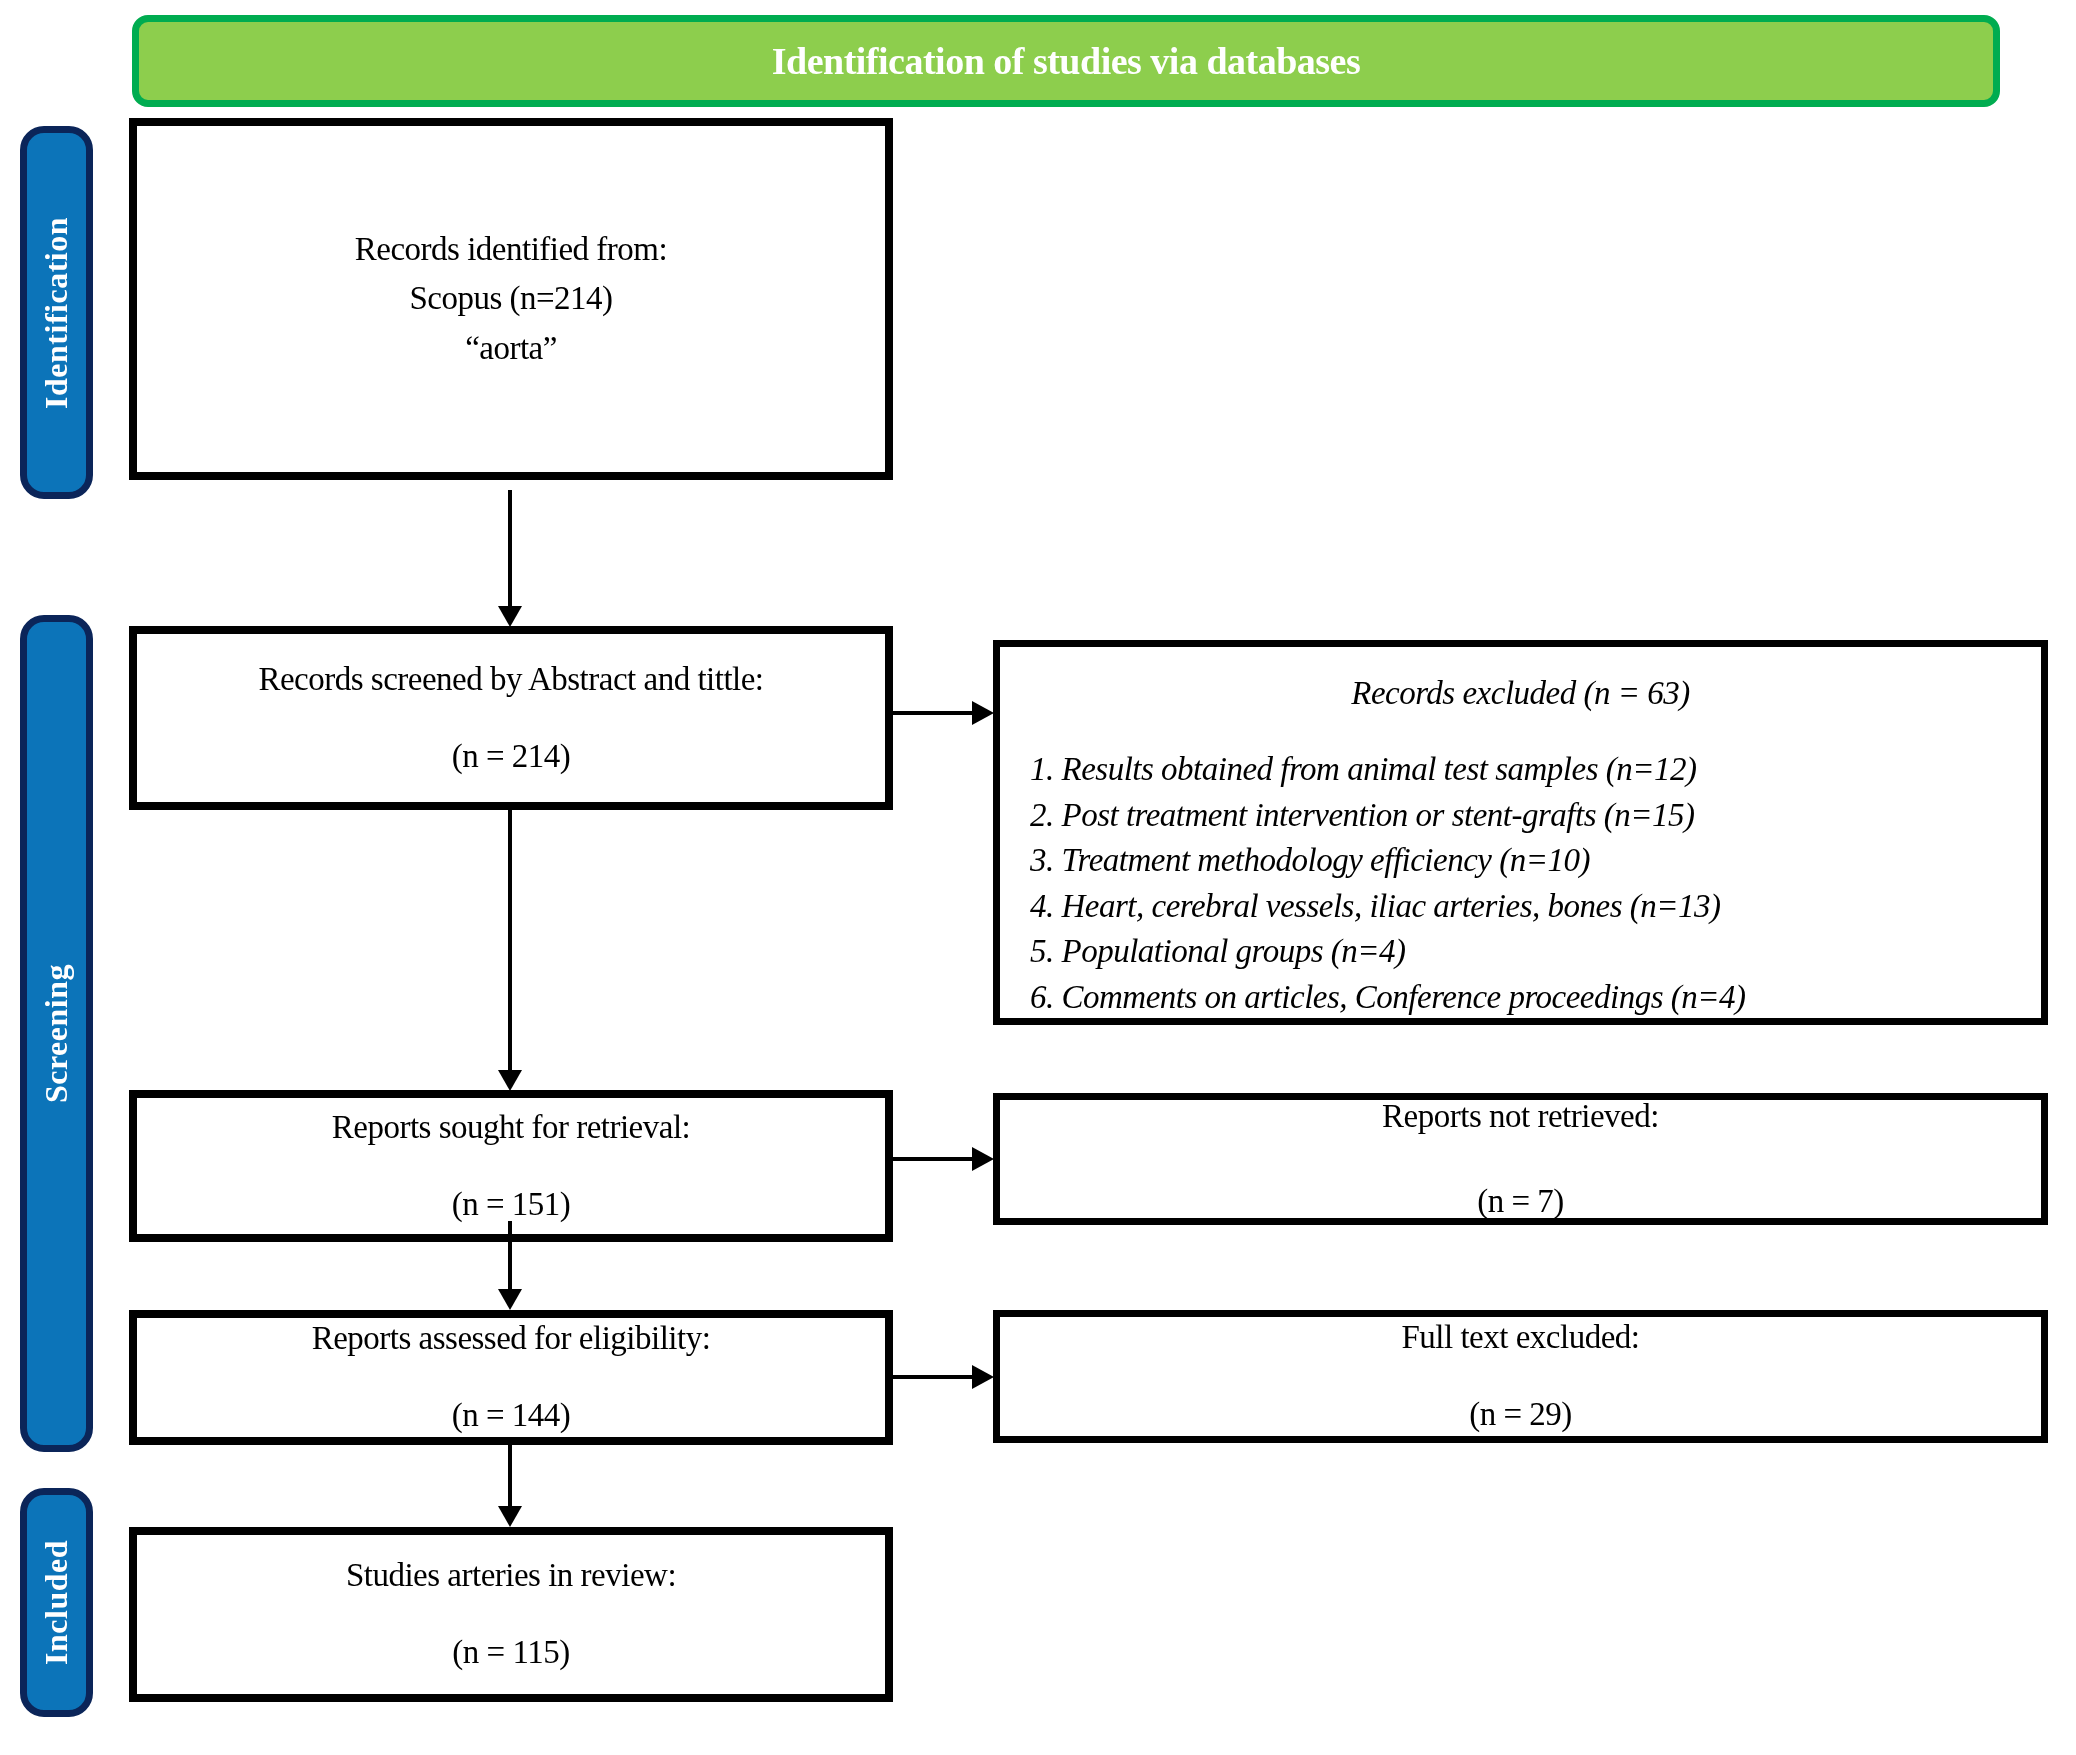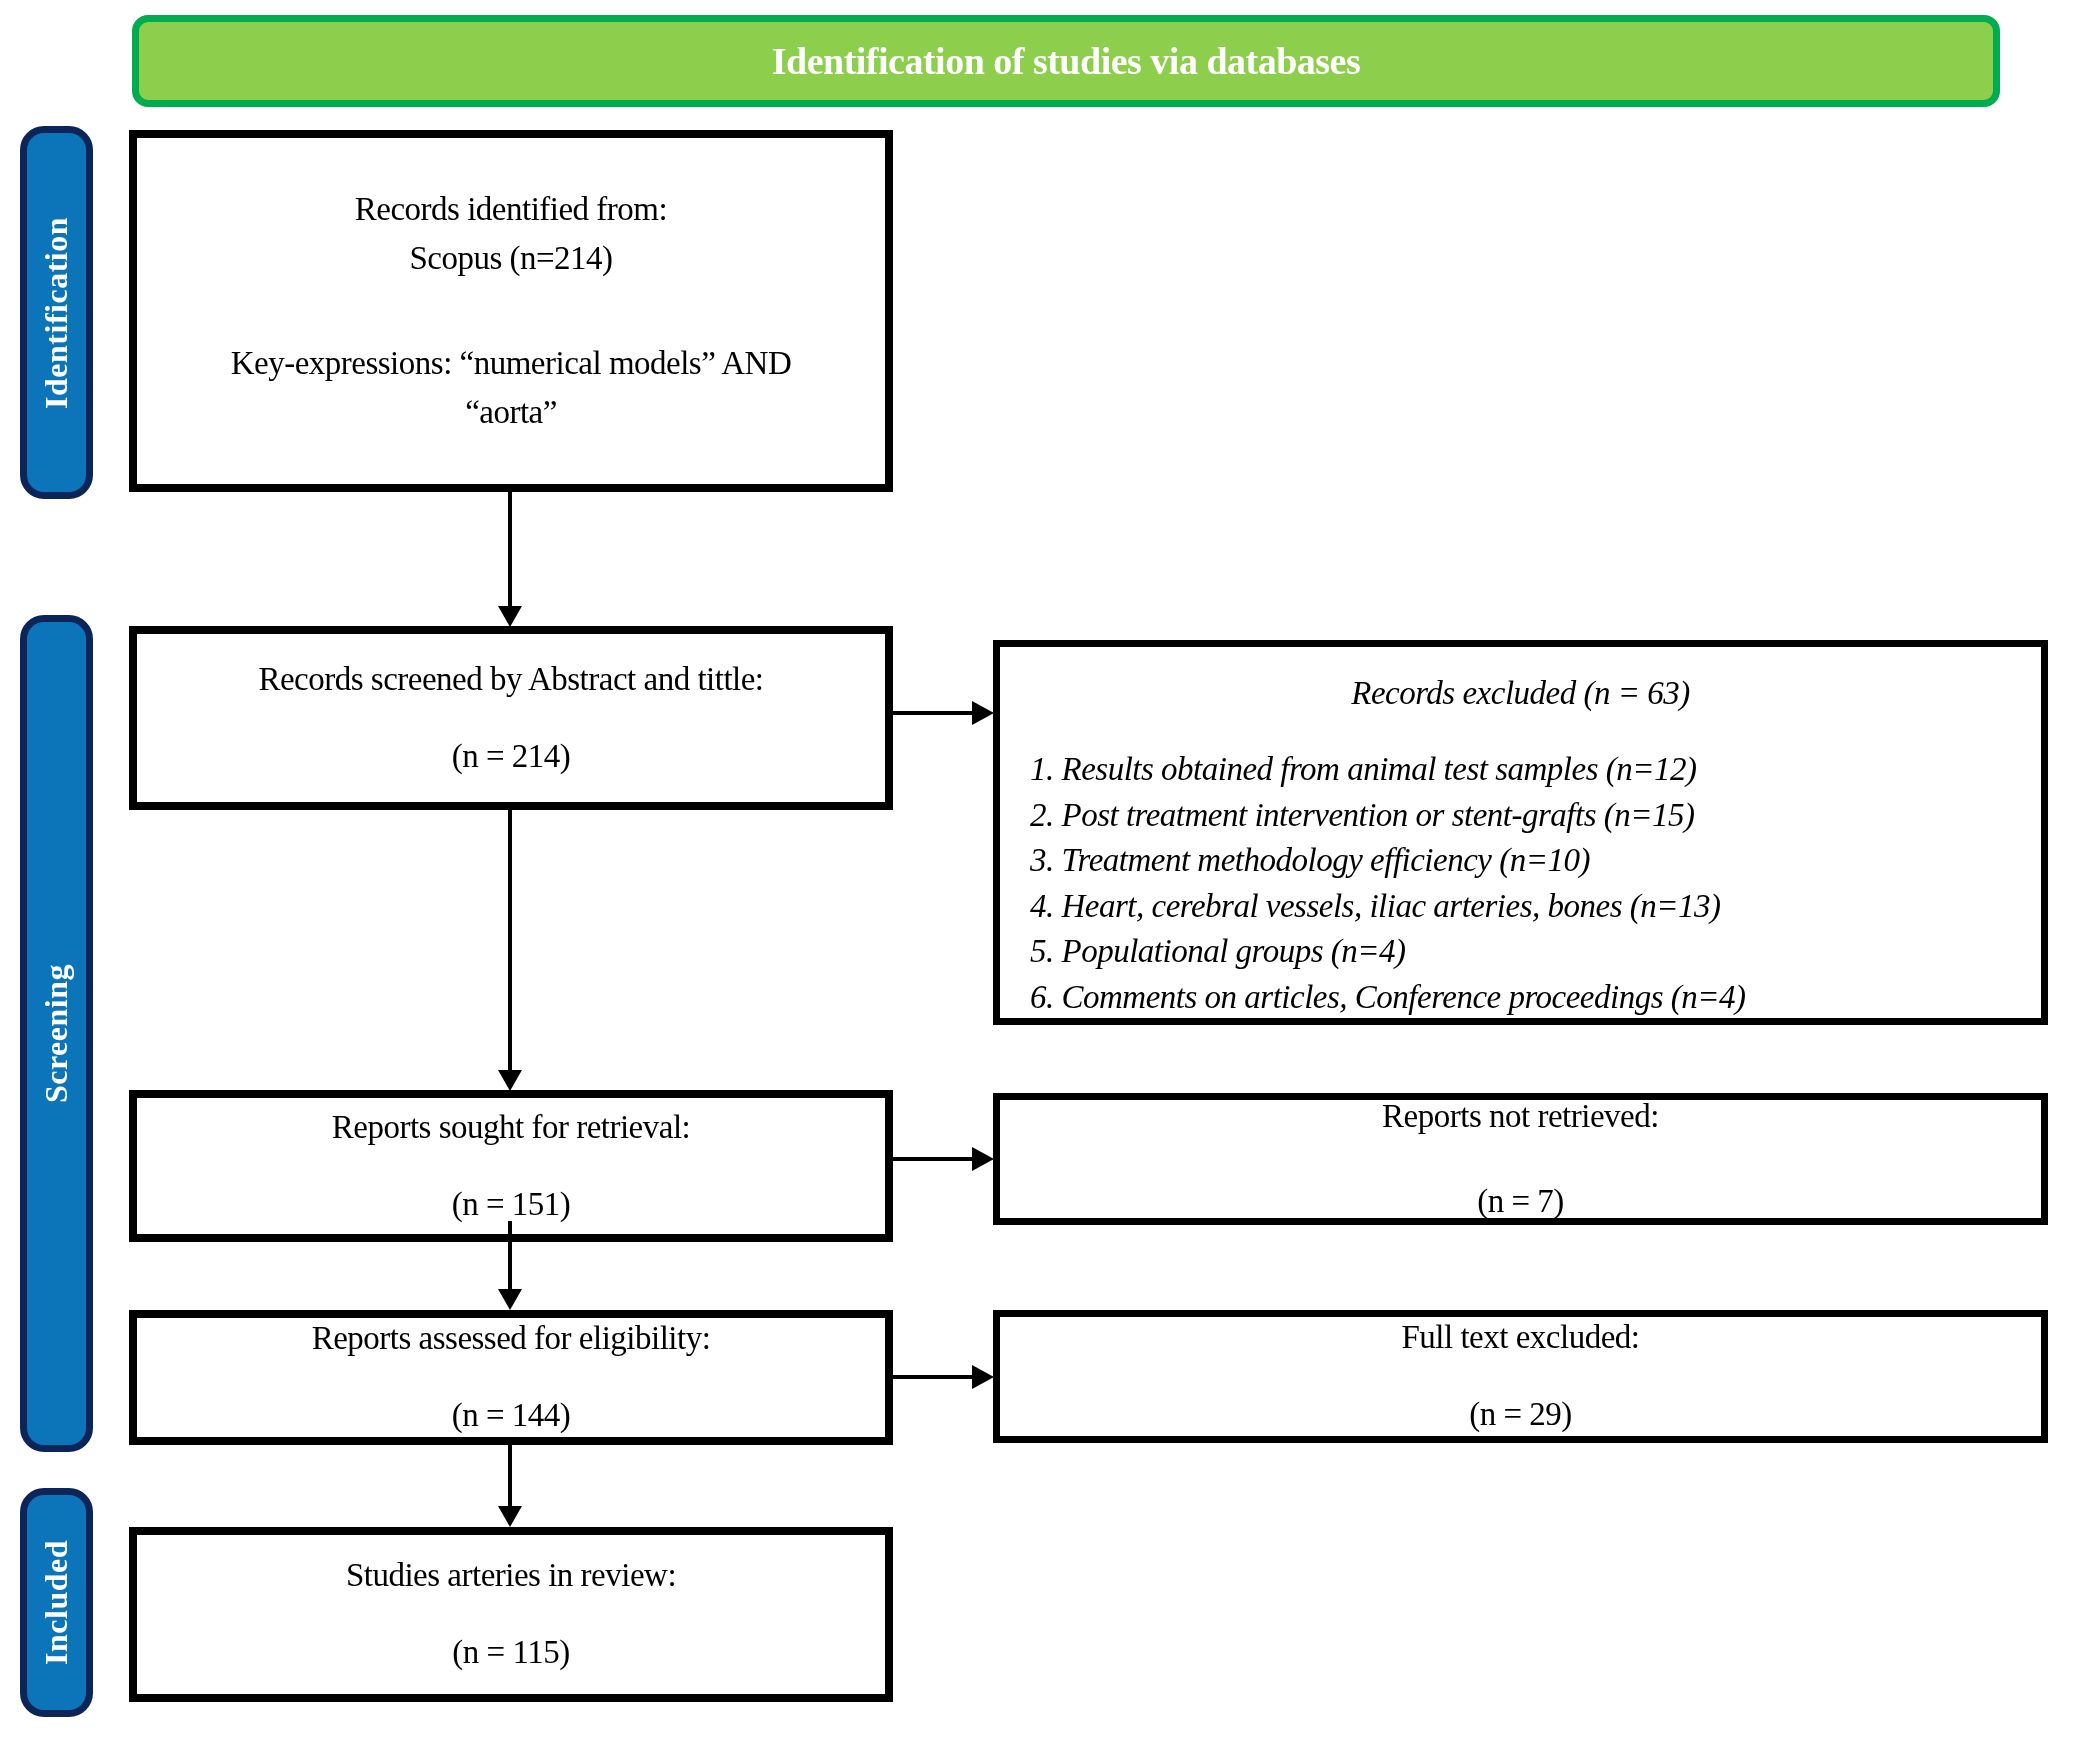--- a/index.html
+++ b/index.html
@@ -43,21 +43,21 @@
   #side-screening{top:615px;height:837px;}
   #side-included{top:1488px;height:229px;}
 
   
   .box{
     left:129px;width:764px;
     background:#fff;border:8px solid #000;
     display:flex;flex-direction:column;align-items:center;justify-content:center;
     text-align:center;font-size:33px;letter-spacing:-0.5px;
   }
-  #box-records-identified{top:130px;height:362px;}
+  #box-records-identified{top:118px;height:362px;}
   #box-records-screened{top:626px;height:184px;}
   #box-reports-sought{top:1090px;height:152px;}
   #box-reports-assessed{top:1310px;height:135px;}
   #box-studies-included{top:1527px;height:175px;}
   .bl{line-height:1.5;}
   .sp{margin-top:55px;}
   .g{margin-top:27.4px;}
 
   
   .rbox{
@@ -102,21 +102,20 @@
 <div class="abs side" id="side-screening">
   <span>Screening</span>
 </div>
 <div class="abs side" id="side-included">
   <span>Included</span>
 </div>
 
 <div class="abs box" id="box-records-identified">
   <div class="bl">Records identified from:</div>
   <div class="bl">Scopus (n=214)</div>
-  <div class="bl sp">Key-expressions: “numerical models” AND</div>
   <div class="bl">“aorta”</div>
 </div>
 
 <div class="abs box" id="box-records-screened">
   <div class="bl">Records screened by Abstract and tittle:</div>
   <div class="bl g">(n = 214)</div>
 </div>
 
 <div class="abs box" id="box-reports-sought">
   <div class="bl">Reports sought for retrieval:</div>

